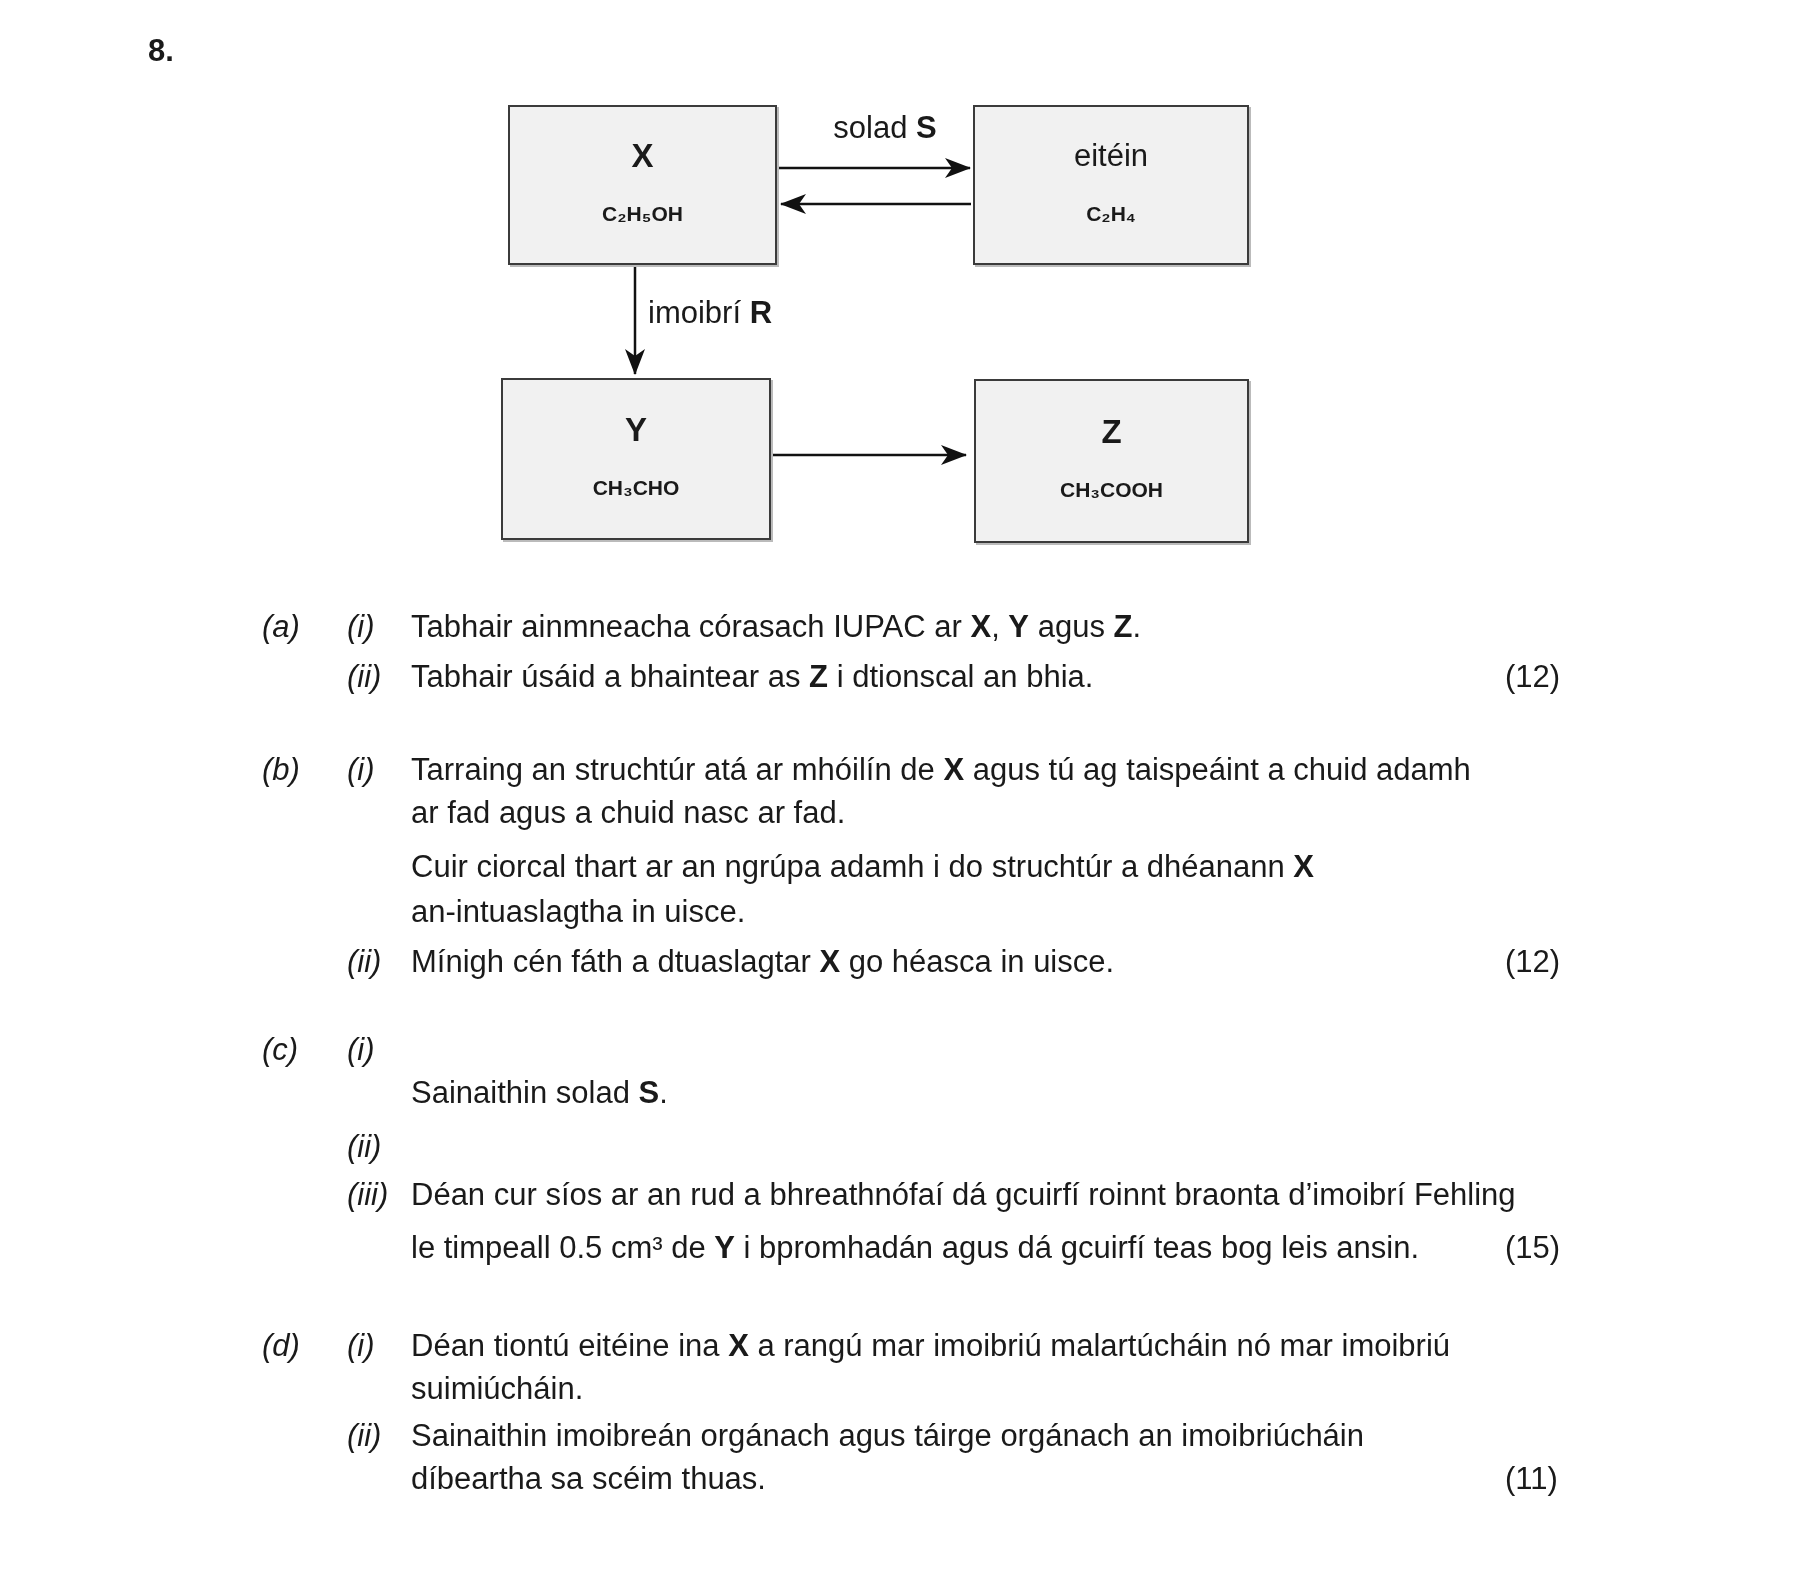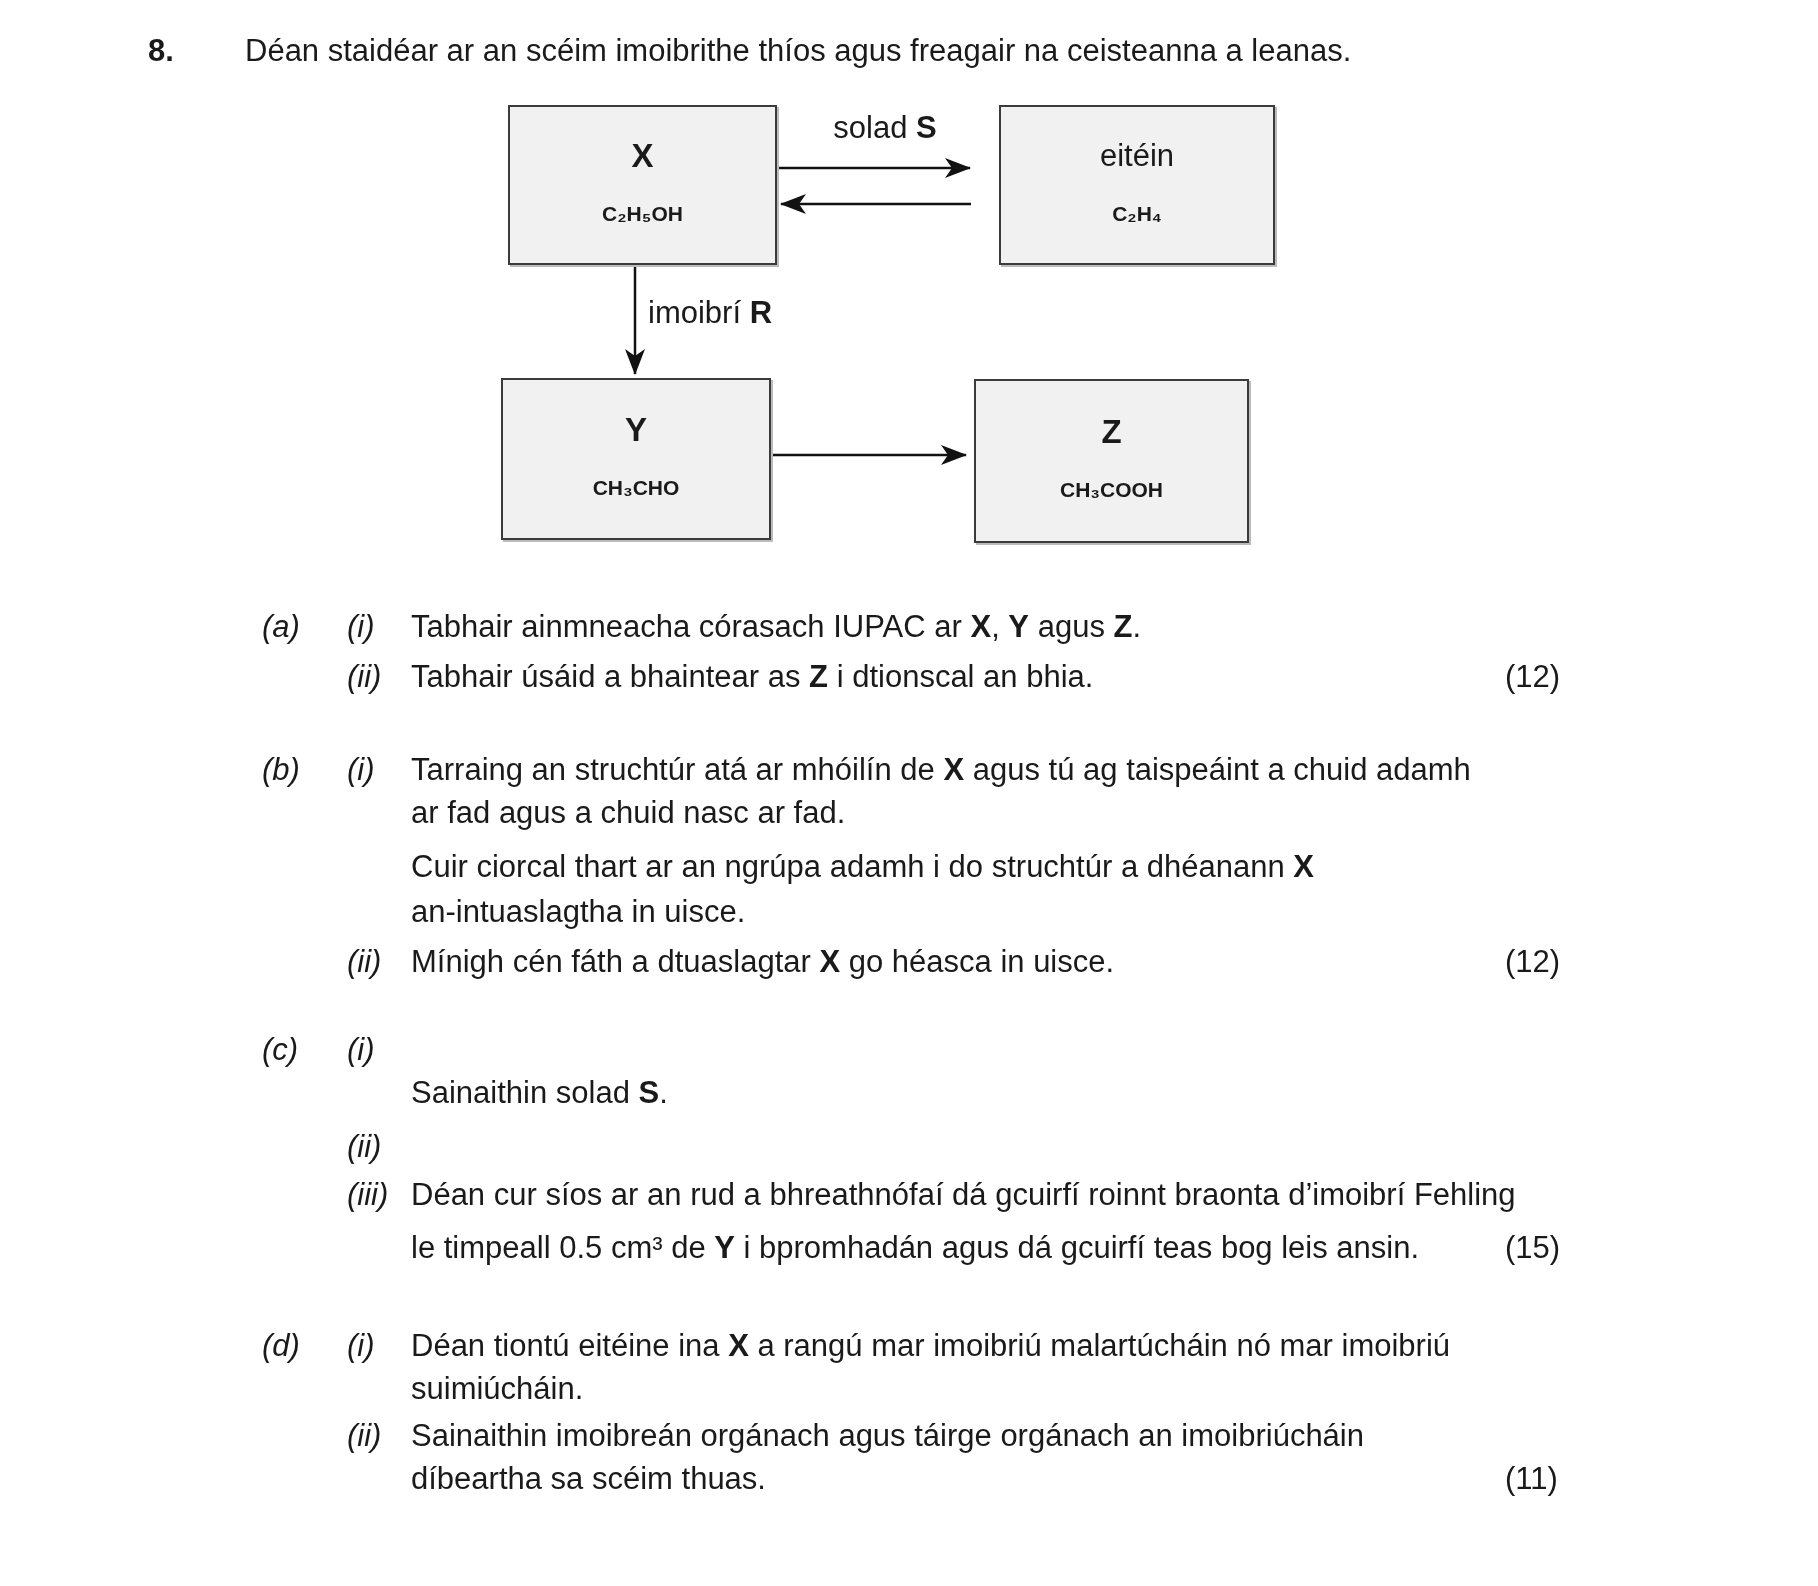--- a/index.html
+++ b/index.html
@@ -42,21 +42,21 @@
     align-items: center;
     justify-content: center;
     gap: 22px;
     box-sizing: border-box;
   }
   .dbox .box-name    { font-size: 33px; font-weight: 700; line-height: 36px; }
   .dbox .box-name.rg { font-weight: 400; font-size: 31px; }
   .dbox .box-formula { font-size: 21px; font-weight: 700; line-height: 36px; }
 
   #box-x      { left: 508px; top: 105px; width: 269px; height: 160px; }
-  #box-eitein { left: 973px; top: 105px; width: 276px; height: 160px; margin-left: 26px; }
+  #box-eitein { left: 973px; top: 105px; width: 276px; height: 160px; }
   #box-y      { left: 501px; top: 378px; width: 270px; height: 162px; }
   #box-z      { left: 974px; top: 379px; width: 275px; height: 164px; }
 
   .arrow-label {
     position: absolute;
     font-size: 31px;
     line-height: 40px;
     white-space: nowrap;
   }
   #label-solad   { left: 800px; top: 108px; width: 170px; text-align: center; }
@@ -84,21 +84,20 @@
   .qrow .part  { position: absolute; left: 262px; font-style: italic; }
   .qrow .sub   { position: absolute; left: 347px; font-style: italic; }
   .qrow .qtext { position: absolute; left: 411px; }
   .qrow .marks { position: absolute; left: 1505px; width: 140px; text-align: left; }
 </style>
 </head>
 <body>
 
 <div class="header-row">
   <span class="q-number">8.</span>
-  <span class="q-title">Déan staidéar ar an scéim imoibrithe thíos agus freagair na ceisteanna a leanas.</span>
 </div>
 
 <svg class="arrows" viewBox="0 0 1818 1586" xmlns="http://www.w3.org/2000/svg">
   <defs>
     <marker id="ah" markerUnits="userSpaceOnUse" markerWidth="27" markerHeight="20" refX="25" refY="10" orient="auto">
       <path d="M0,0 L26,10 L0,20 L7,10 Z"></path>
     </marker>
   </defs>
   <line x1="779" y1="168" x2="970" y2="168" marker-end="url(#ah)"></line>
   <line x1="971" y1="204" x2="781" y2="204" marker-end="url(#ah)"></line>

